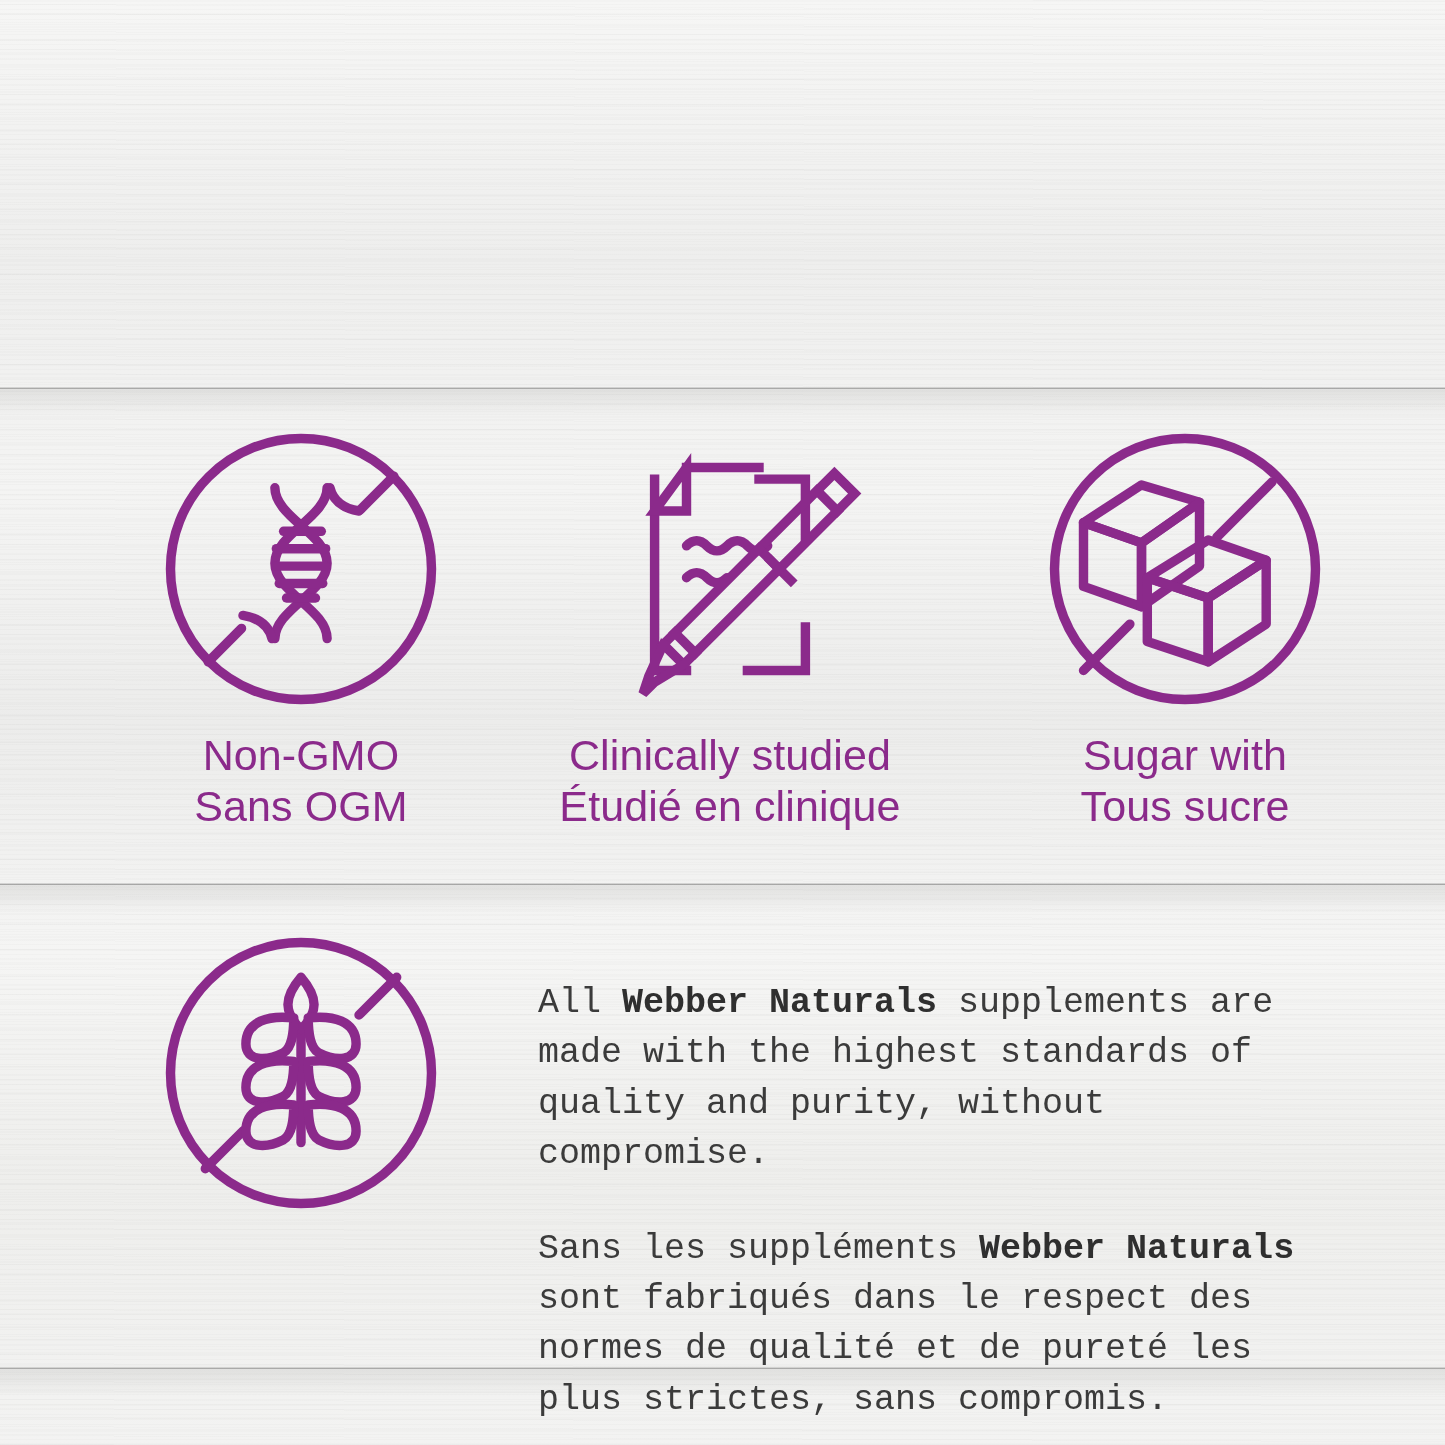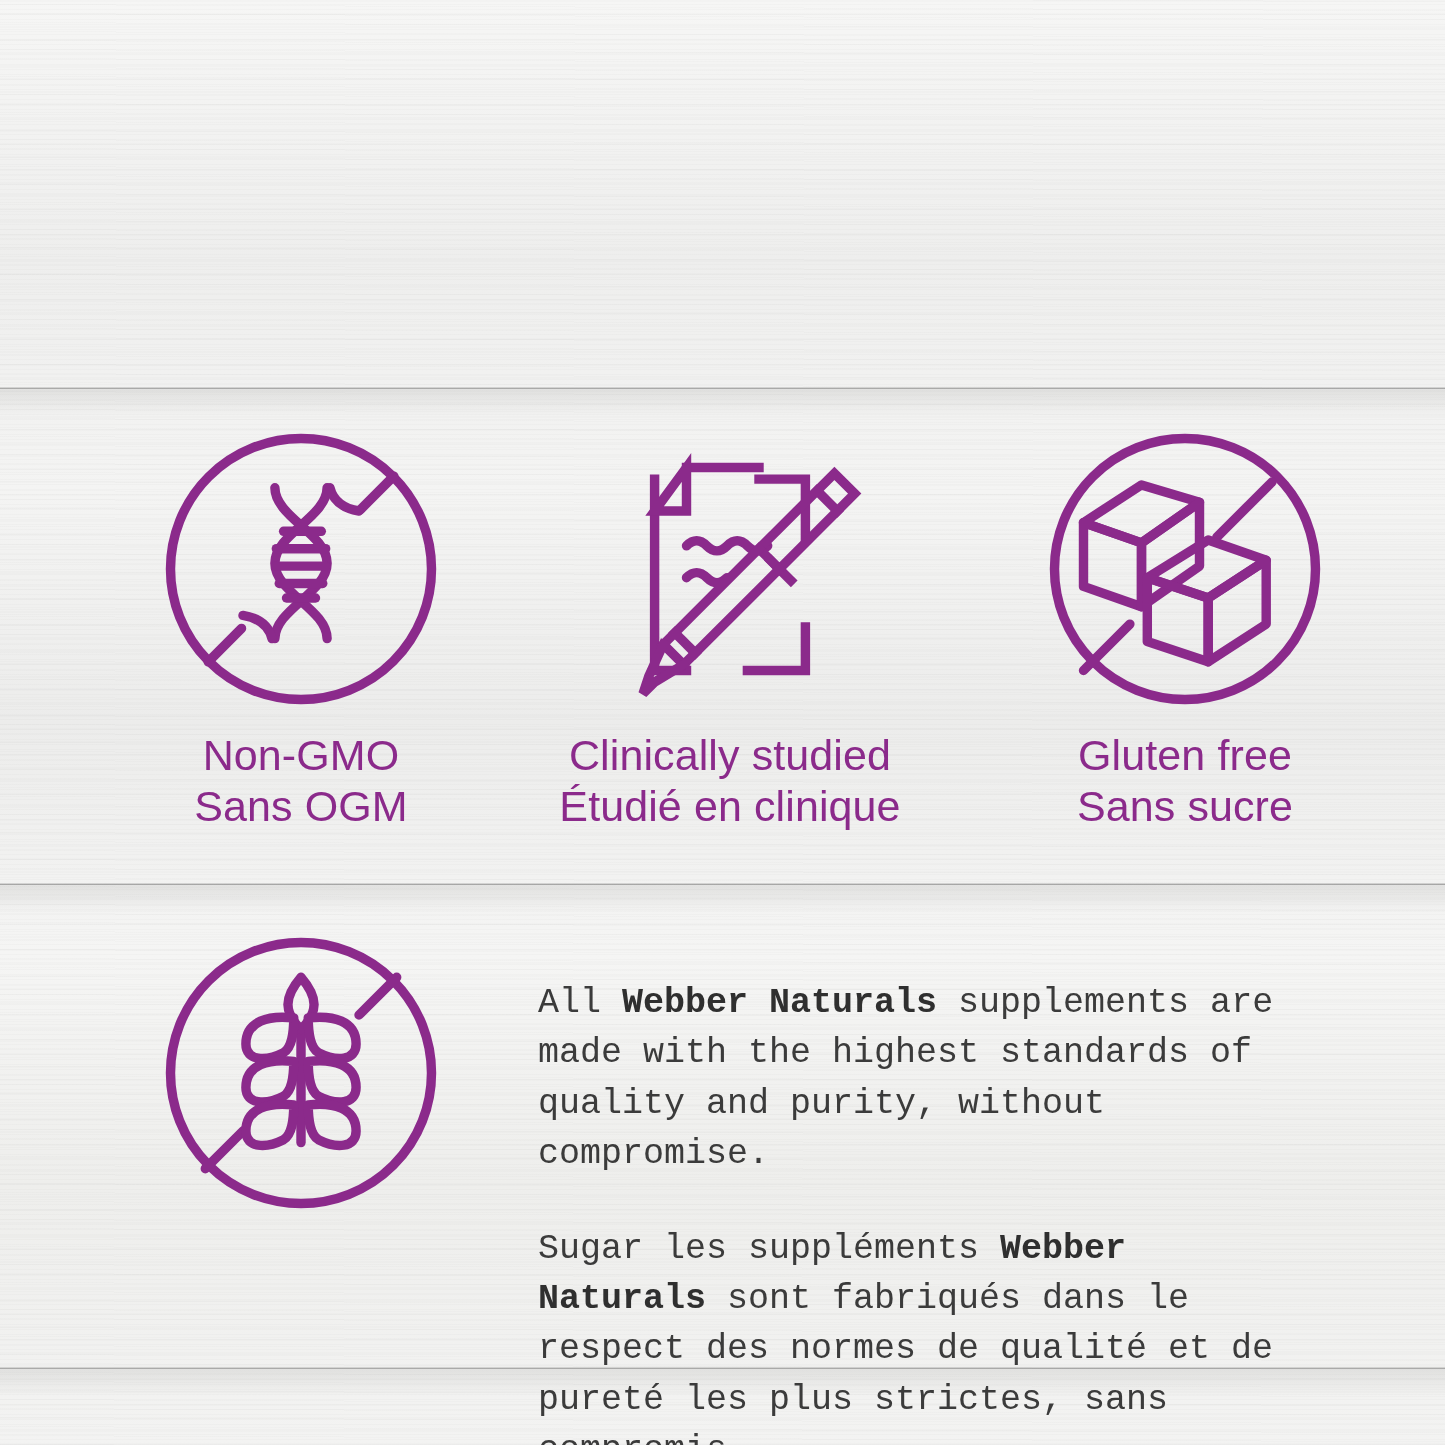--- a/index.html
+++ b/index.html
@@ -177,22 +177,22 @@
 
       <path d="M30 68 L70 42 L110 54 L70 82 Z"></path>
       <path d="M30 68 L30 112 L70 126 L70 82 Z"></path>
       <path d="M110 54 L110 98 L70 126 L70 82 Z"></path>
 
       <path d="M74 106 L116 80 L156 94 L116 120 Z"></path>
       <path d="M74 106 L74 150 L116 164 L116 120 Z"></path>
       <path d="M156 94 L156 138 L116 164 L116 120 Z"></path>
     </svg>
     <div class="cell-label">
-      <span>Gluten free</span>
-      <span class="l2">Sans sucre</span>
+      <span>Sugar with</span>
+      <span class="l2">Tous sucre</span>
     </div>
   </div>
 
   <div class="icon-cell" id="cell-gluten">
     <svg class="icon-art" width="290" height="290" viewBox="0 0 200 200" fill="none" stroke="#8b2a8b" stroke-width="6.5" stroke-linecap="round" stroke-linejoin="round">
       <circle cx="100" cy="100" r="90"></circle>
       <line x1="34" y1="166" x2="60" y2="140"></line>
       <line x1="140" y1="60" x2="166" y2="34"></line>
 
       <line x1="100" y1="70" x2="100" y2="148"></line>
@@ -204,16 +204,16 @@
       <path d="M95 122 C78 120 62 124 62 140 C62 152 76 152 88 146 C94 142 95 132 95 122 Z"></path>
 
       <path d="M105 62 C122 60 138 64 138 80 C138 92 124 92 112 86 C106 82 105 72 105 62 Z"></path>
       <path d="M105 92 C122 90 138 94 138 110 C138 122 124 122 112 116 C106 112 105 102 105 92 Z"></path>
       <path d="M105 122 C122 120 138 124 138 140 C138 152 124 152 112 146 C106 142 105 132 105 122 Z"></path>
     </svg>
   </div>
 
   <div class="copy">
     <p><span>All </span><b>Webber Naturals</b><span> supplements are made with the highest standards of quality and purity, without compromise.</span></p>
-    <p><span>Sugar les suppléments </span><b>Webber Naturals</b><span> sont fabriqués dans le respect des normes de qualité et de pureté les plus strictes, sans compromis.</span></p>
+    <p><span>Sans les suppléments </span><b>Webber Naturals</b><span> sont fabriqués dans le respect des normes de qualité et de pureté les plus strictes, sans compromis.</span></p>
   </div>
 
 </div>
 
 </body></html>

